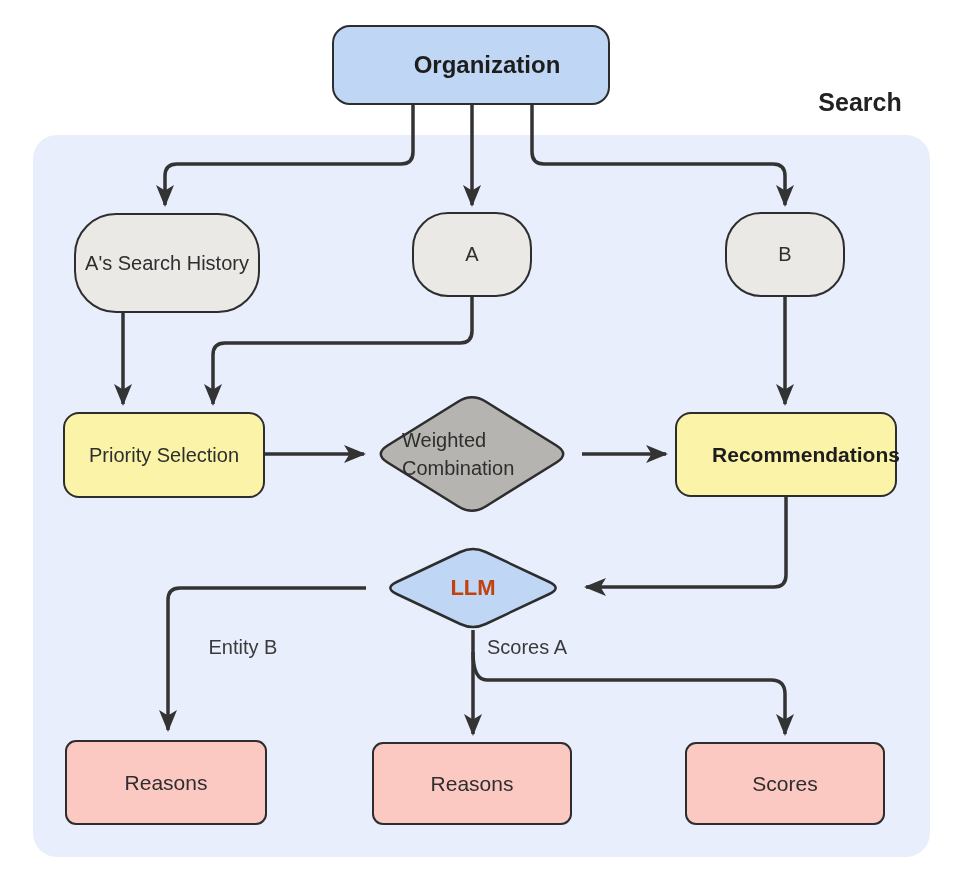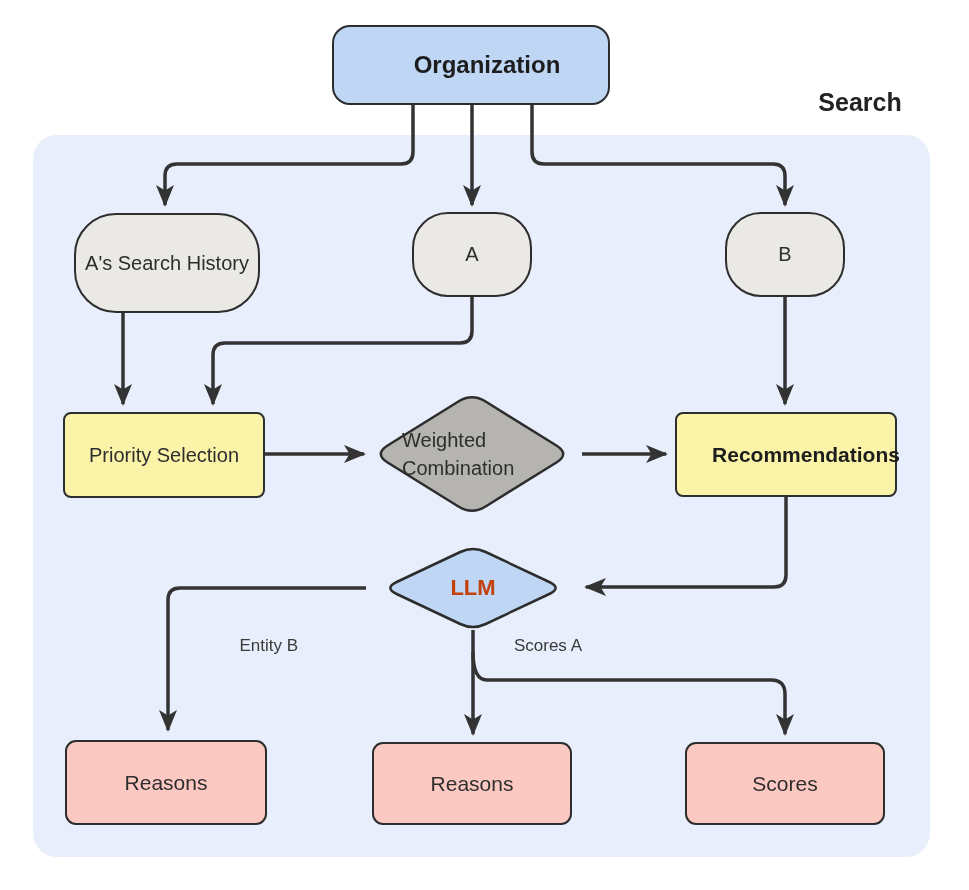--- a/index.html
+++ b/index.html
@@ -15,31 +15,31 @@
   .system-label{position:absolute;left:800px;top:88px;width:120px;text-align:center;font-size:25px;font-weight:700;color:#222;}
   .edges{position:absolute;left:0;top:0;width:969px;height:890px;}
   .edges path.edge{fill:none;stroke:var(--edge-line);stroke-width:3.5px;}
   .node{position:absolute;display:flex;align-items:center;justify-content:center;text-align:center;
         border:2px solid var(--node-border);font-size:20px;color:var(--text);}
   .org{left:332px;top:25px;width:278px;height:80px;border-radius:18px;background:var(--node-blue);font-weight:700;font-size:24px;color:#1d1d1d;padding-left:32px;}
   .stadium{background:var(--node-gray);}
   .search-history{left:74px;top:213px;width:186px;height:100px;border-radius:42px;}
   .node-a{left:412px;top:212px;width:120px;height:85px;border-radius:36px;}
   .node-b{left:725px;top:212px;width:120px;height:85px;border-radius:36px;}
-  .yellow{background:var(--node-yellow);border-radius:8px;}
+  .yellow{background:var(--node-yellow);border-radius:16px;}
   .priority{left:63px;top:412px;width:202px;height:86px;}
   .recommendations{left:675px;top:412px;width:222px;height:85px;font-weight:700;font-size:21px;color:#1d1d1d;padding-left:40px;}
   .pink{background:var(--node-pink);border-radius:11px;font-size:21px;}
   .reasons-b{left:65px;top:740px;width:202px;height:85px;}
   .reasons-a{left:372px;top:742px;width:200px;height:83px;}
   .scores{left:685px;top:742px;width:200px;height:83px;}
   .diamond-label{position:absolute;display:flex;align-items:center;justify-content:center;text-align:left;pointer-events:none;}
   .weighted-label{left:402px;top:424px;width:140px;height:60px;font-size:20px;line-height:28px;}
   .llm-label{left:423px;top:574px;width:100px;height:28px;font-weight:700;font-size:22px;color:#c2410c;}
-  .edge-label{position:absolute;width:110px;text-align:right;font-size:17px;color:#3a3a3a;}
+  .edge-label{position:absolute;width:110px;text-align:center;font-size:20px;color:#3a3a3a;}
   .entity-b-label{left:188px;top:636px;}
   .entity-a-label{left:472px;top:636px;}
 </style>
 </head>
 <body>
 
 <div class="stage">
 
   <div class="system-boundary"></div>
   <div class="system-label">Search</div>

